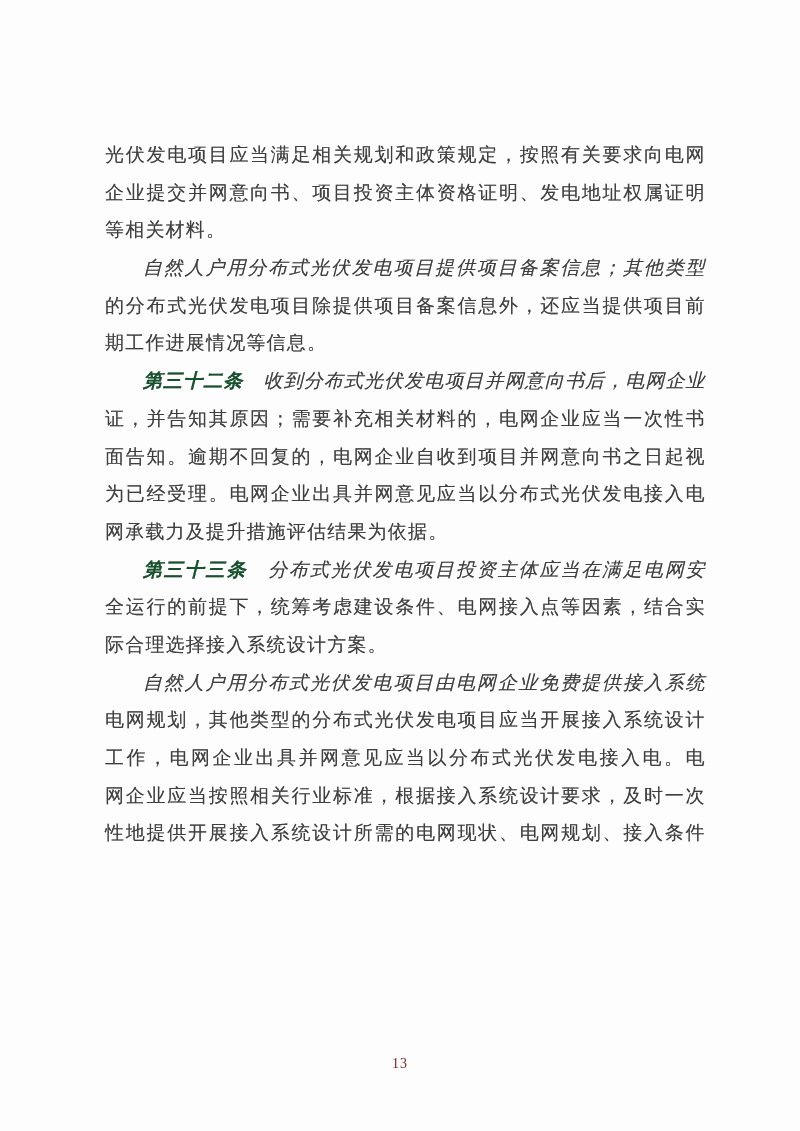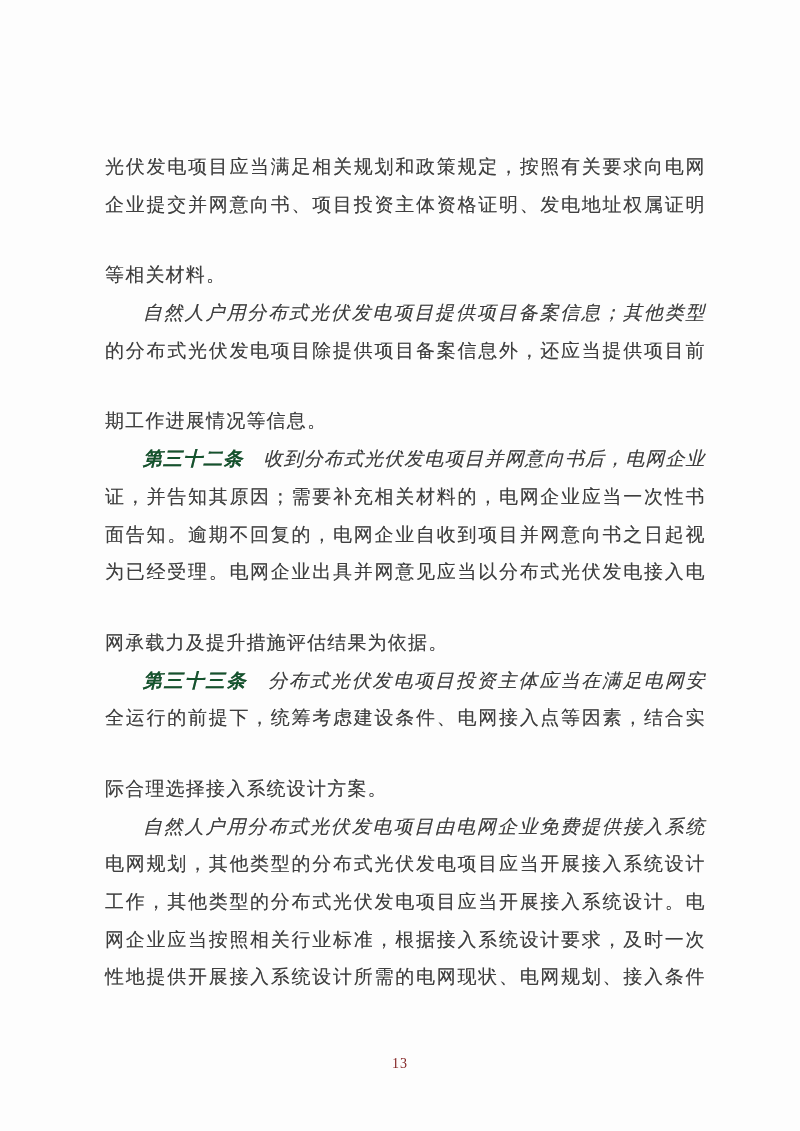--- a/index.html
+++ b/index.html
@@ -16,41 +16,40 @@
     color: #3f3f3f;
   }
   .page {
     position: absolute;
     inset: 0;
     background: #fdfdfd;
   }
   .text-block {
     position: absolute;
     left: 105px;
-    top: 148px;
+    top: 136px;
     width: 600px;
   }
   .line {
     height: 37.7px;
     line-height: 37.7px;
     font-size: 19px;
     text-align: justify;
     text-align-last: justify;
     letter-spacing: 0.5px;
     text-shadow: 0 0 0.6px rgba(70,70,70,0.55);
   }
   .line.indent {
     padding-left: 38px;
     font-style: italic;
   }
   .line.para-end {
     text-align: right;
     text-align-last: left;
     letter-spacing: 1.2px;
-    margin-top: 33px;
   }
   .article-no {
     font-weight: 700;
     color: #14532d;
   }
   .page-number {
     position: absolute;
     top: 1056px;
     left: 0;
     width: 100%;
@@ -74,18 +73,18 @@
       <div class="line indent"><span class="article-no">第三十二条</span>　收到分布式光伏发电项目并网意向书后，电网企业</div>
       <div class="line">证，并告知其原因；需要补充相关材料的，电网企业应当一次性书</div>
       <div class="line">面告知。逾期不回复的，电网企业自收到项目并网意向书之日起视</div>
       <div class="line">为已经受理。电网企业出具并网意见应当以分布式光伏发电接入电</div>
       <div class="line para-end">网承载力及提升措施评估结果为依据。</div>
       <div class="line indent"><span class="article-no">第三十三条</span>　分布式光伏发电项目投资主体应当在满足电网安</div>
       <div class="line">全运行的前提下，统筹考虑建设条件、电网接入点等因素，结合实</div>
       <div class="line para-end">际合理选择接入系统设计方案。</div>
       <div class="line indent">自然人户用分布式光伏发电项目由电网企业免费提供接入系统</div>
       <div class="line">电网规划，其他类型的分布式光伏发电项目应当开展接入系统设计</div>
-      <div class="line">工作，其他类型的分布式光伏发电项目应当开展接入系统设计。电</div>
+      <div class="line">工作，电网企业出具并网意见应当以分布式光伏发电接入电。电</div>
       <div class="line">网企业应当按照相关行业标准，根据接入系统设计要求，及时一次</div>
       <div class="line">性地提供开展接入系统设计所需的电网现状、电网规划、接入条件</div>
     </div>
   <div class="page-number">13</div>
 </div>
 
 </body></html>

